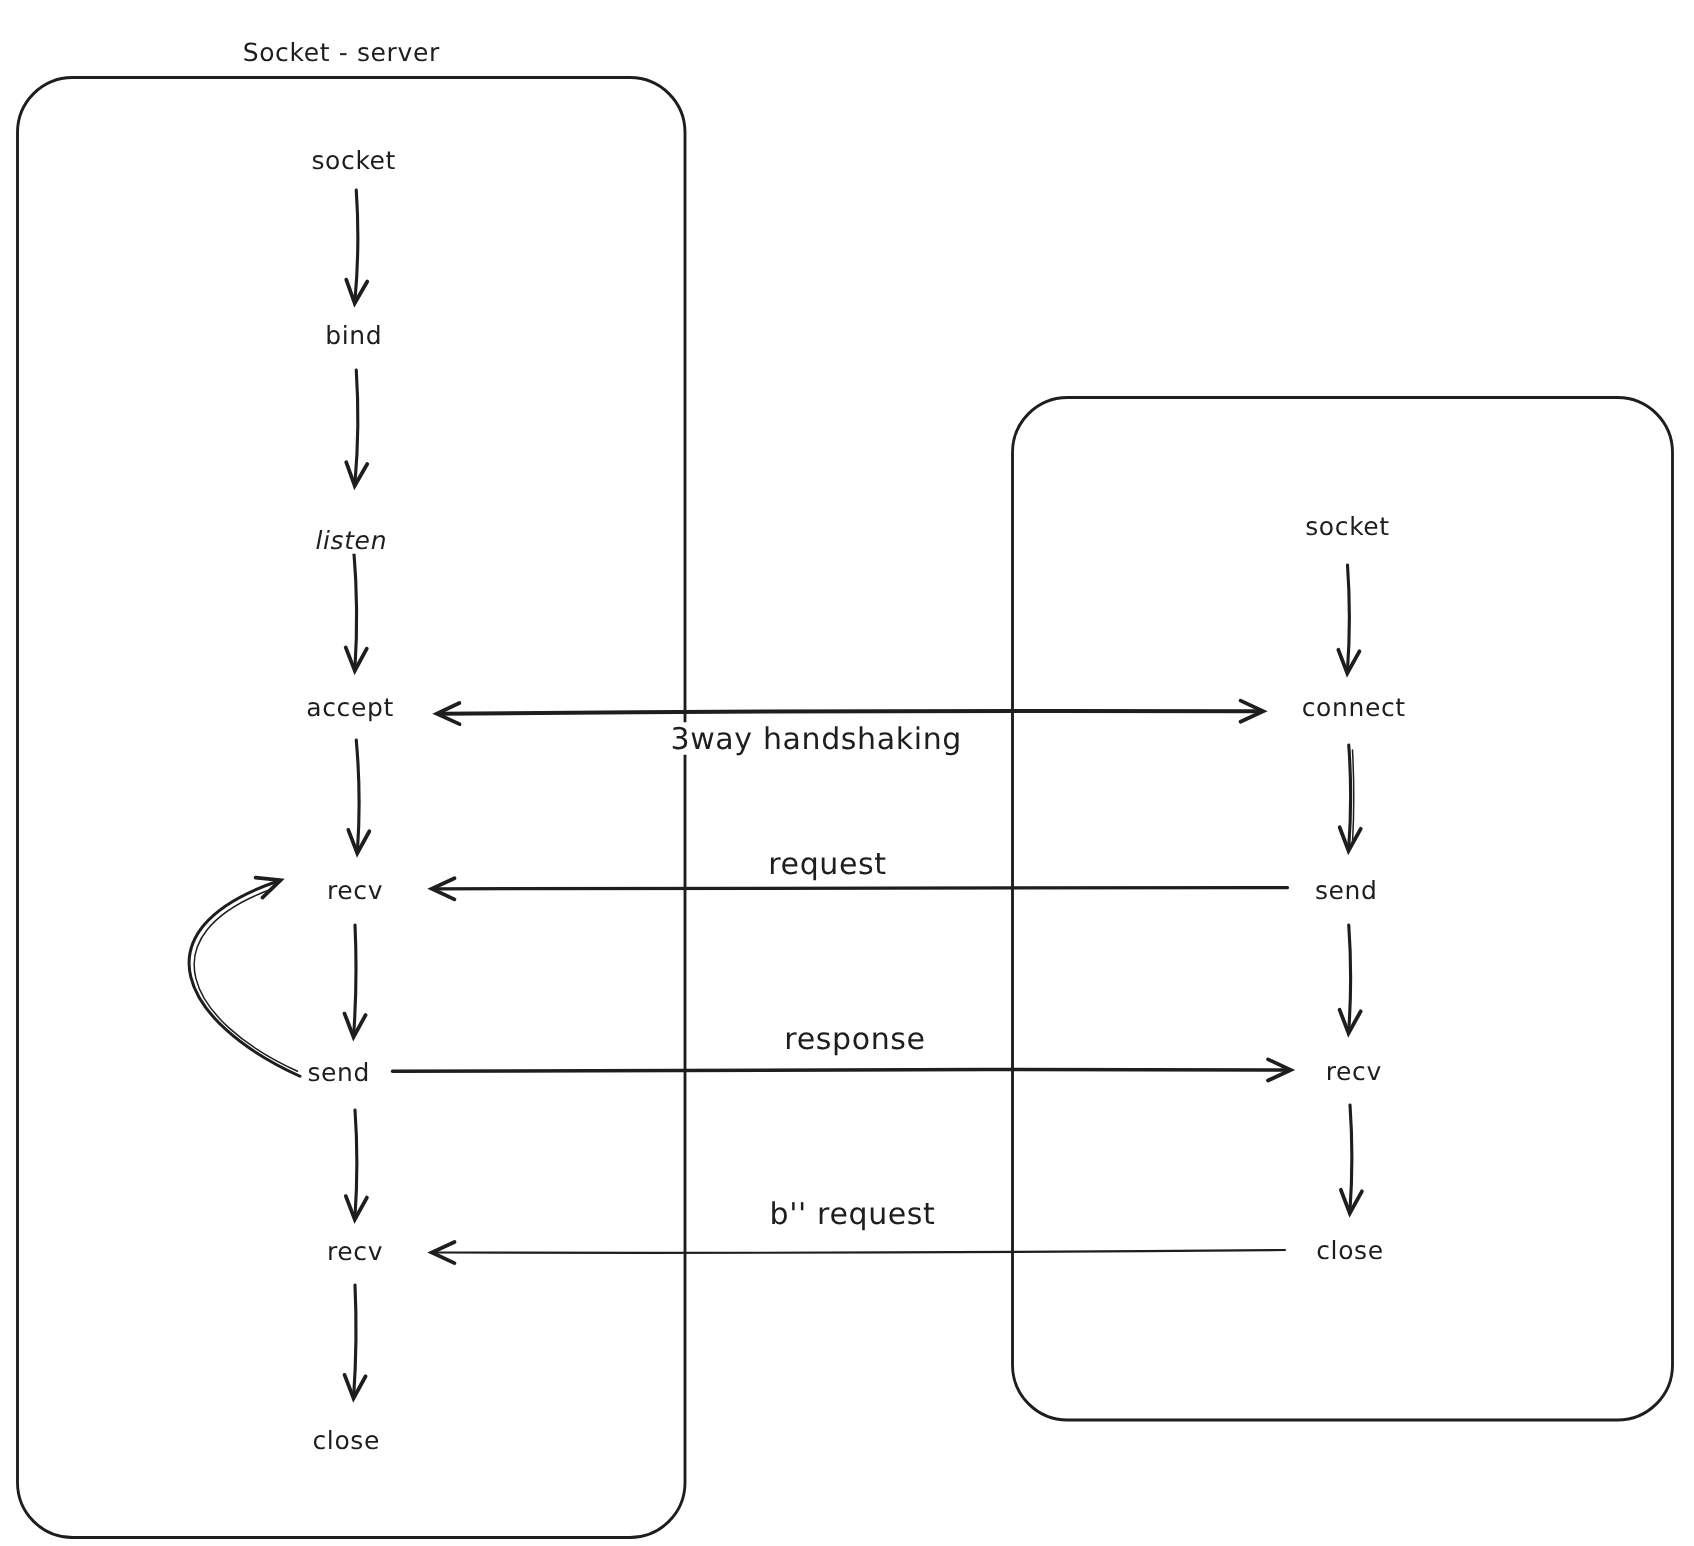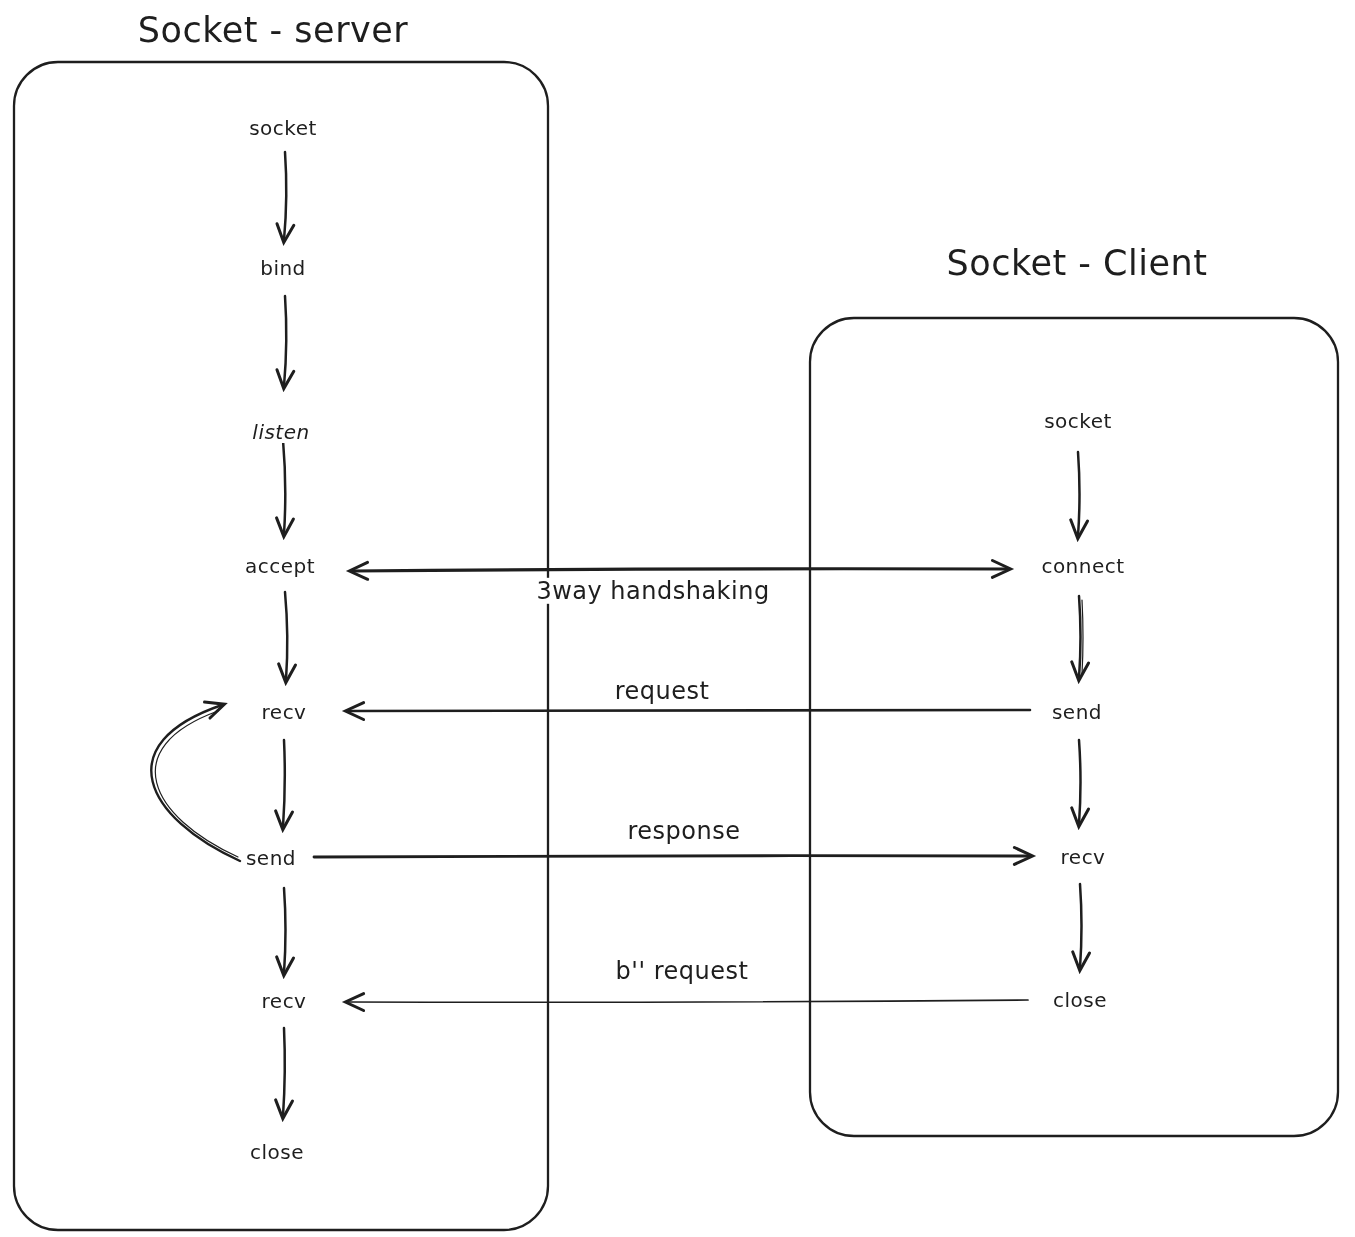--- a/index.html
+++ b/index.html
@@ -26,21 +26,21 @@
   .label {
     position: absolute;
     transform: translate(-50%, -50%);
     white-space: nowrap;
     color: #1e1e1e;
     letter-spacing: 0.5px;
     background: #ffffff;
     padding: 0 4px;
     line-height: 1.1;
   }
-  .box-title { font-size: 35px; }
+  .box-title { font-size: 20px; margin-top: 12px; }
   .node-label { font-size: 20px; }
   .edge-label { font-size: 24px; }
 </style>
 </head>
 <body>
 
 <div class="canvas">
 
   <svg class="strokes" viewBox="0 0 1355 1237" aria-hidden="true">
     <defs>
@@ -75,21 +75,20 @@
     <path d="M352,571 Q680,568 1008,569" fill="none" stroke="#1e1e1e" stroke-width="3.2" stroke-linecap="round" marker-start="url(#ah)" marker-end="url(#ah)"></path>
     <path d="M1030,710 Q690,712 348,711" fill="none" stroke="#1e1e1e" stroke-width="2.6" stroke-linecap="round" marker-end="url(#ah)"></path>
     <path d="M314,857 Q672,855 1030,856" fill="none" stroke="#1e1e1e" stroke-width="2.8" stroke-linecap="round" marker-end="url(#ah)"></path>
     <path d="M1028,1000 Q688,1003 348,1002" fill="none" stroke="#1e1e1e" stroke-width="1.7" stroke-linecap="round" marker-end="url(#ah)"></path>
 
     <path d="M240,861 C145,818 108,744 222,705" fill="none" stroke="#1e1e1e" stroke-width="2.4" stroke-linecap="round" marker-end="url(#ah)"></path>
     <path d="M238,857 C150,817 116,748 218,711" fill="none" stroke="#1e1e1e" stroke-width="1.2" stroke-linecap="round"></path>
   </svg>
 
   <div class="label box-title" style="left:273px; top:30px;">Socket - server</div>
-  <div class="label box-title" style="left:1077px; top:263px;">Socket - Client</div>
 
   <div class="label node-label" style="left:283px; top:128px;">socket</div>
   <div class="label node-label" style="left:283px; top:268px;">bind</div>
   <div class="label node-label" style="left:281px; top:432px;font-style:italic;">listen</div>
   <div class="label node-label" style="left:280px; top:566px;">accept</div>
   <div class="label node-label" style="left:284px; top:712px;">recv</div>
   <div class="label node-label" style="left:271px; top:858px;">send</div>
   <div class="label node-label" style="left:284px; top:1001px;">recv</div>
   <div class="label node-label" style="left:277px; top:1152px;">close</div>
 

